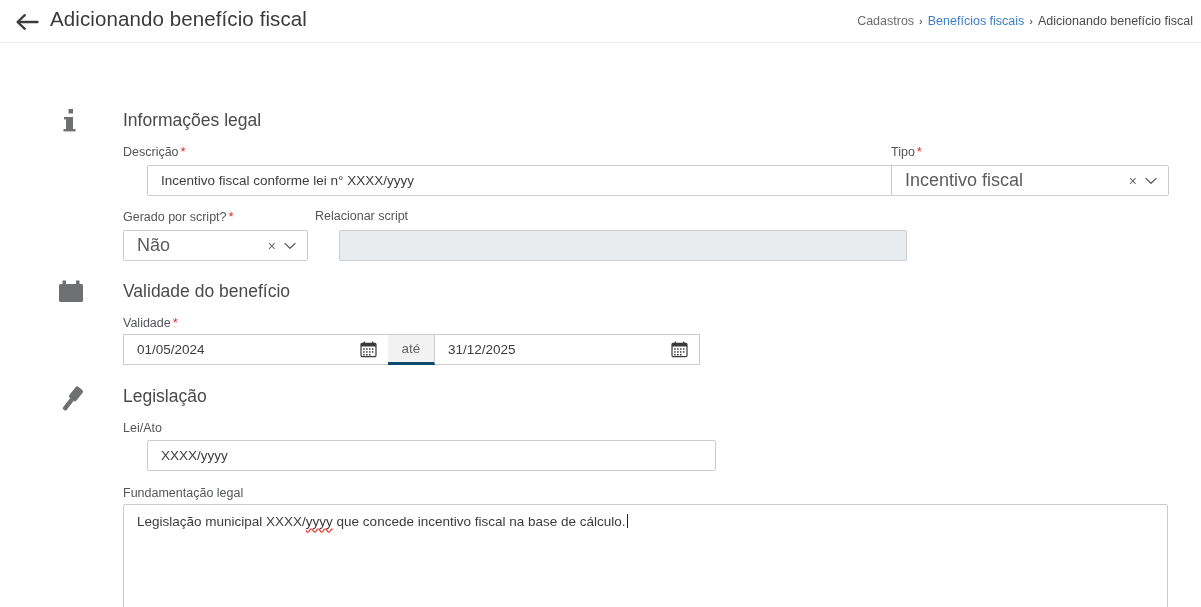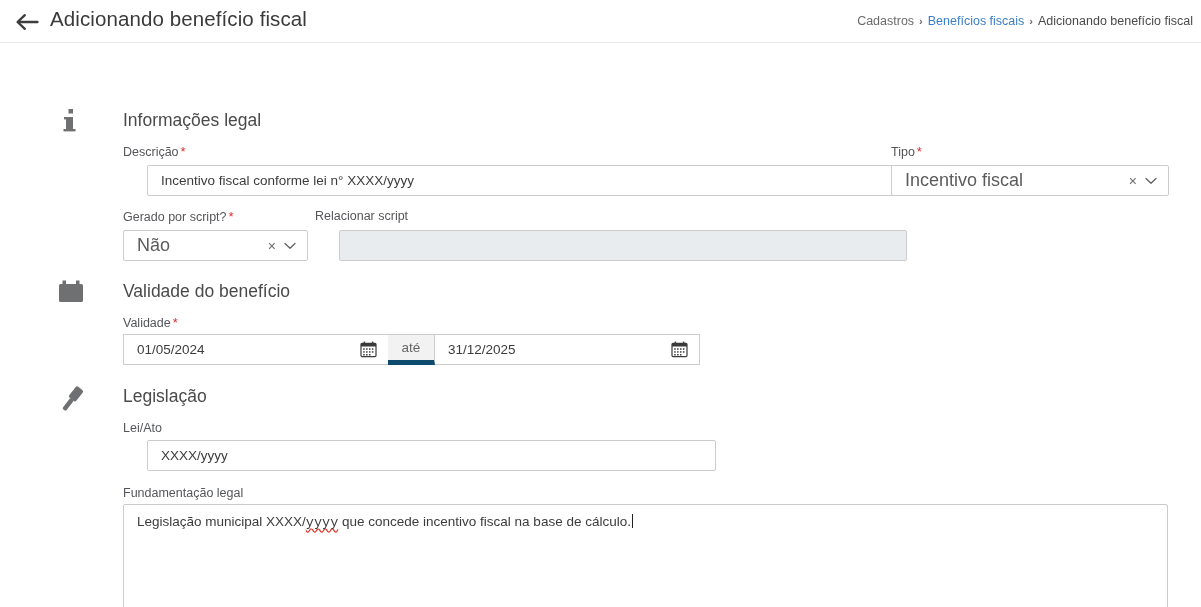--- a/index.html
+++ b/index.html
@@ -146,21 +146,21 @@
   .date-btn {
     width: 40px;
     border: 1px solid #ccc;
     background: #fff;
     display: flex; align-items: center; justify-content: center;
     cursor: pointer;
   }
   .date-sep {
     width: 47px;
     border-top: 1px solid #ccc;
-    border-bottom: 5px solid #0c4a6e;
+    border-bottom: 3px solid #0c4a6e;
     border-right: 1px solid #ccc;
     background: #f2f2f2;
     display: flex; align-items: center; justify-content: center;
     font-size: 13.5px;
     color: #666;
   }
   .date-btn.first { border-left: none; border-right: none; }
   .date-input.second { border-left: none; }
   .date-btn.last { border-left: none; }
 
@@ -177,21 +177,20 @@
     right: 13px;
     font-size: 13.5px;
     color: #3c3c3c;
     line-height: 18px;
     white-space: nowrap;
   }
   .spell {
     text-decoration: underline wavy #e23b2e;
     text-decoration-skip-ink: none;
     text-underline-offset: 2px;
-    font-family: Liberation Mono, monospace;
   }
   .caret {
     display: inline-block;
     width: 1px;
     height: 14px;
     background: #222;
     vertical-align: -2px;
     margin-left: 1px;
   }
 </style>

